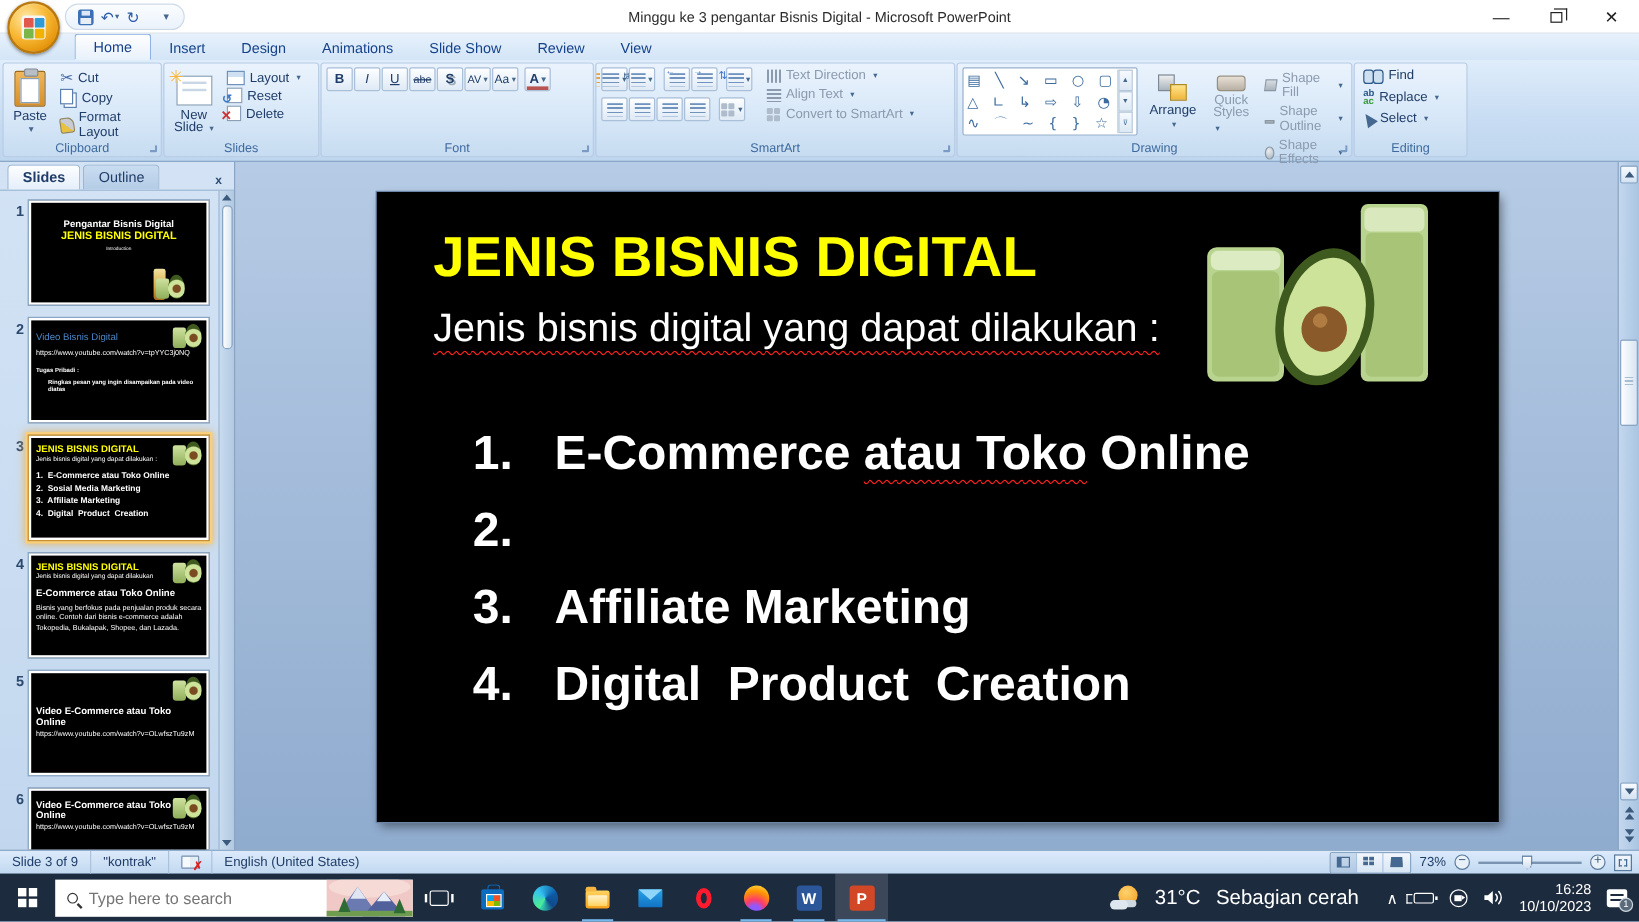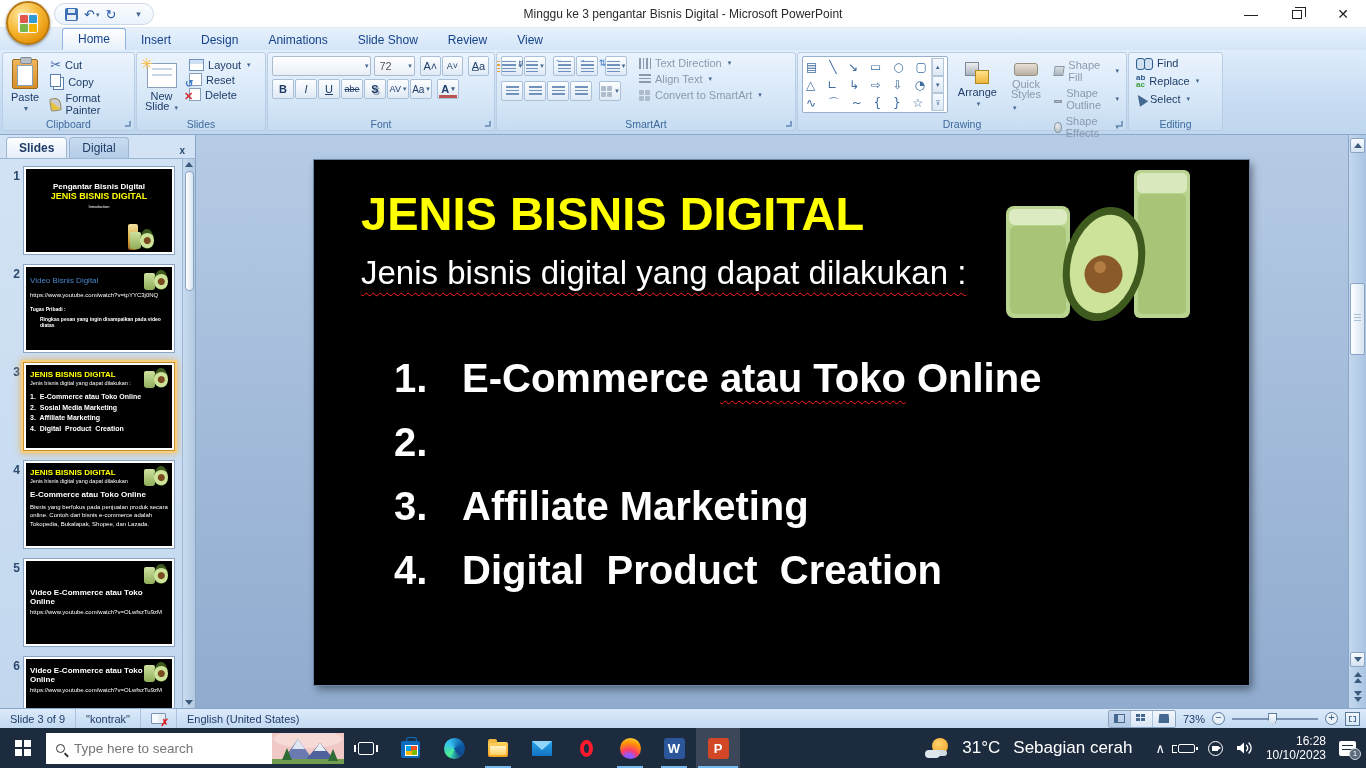--- a/index.html
+++ b/index.html
@@ -292,21 +292,21 @@
       <div class="smallbtn">
           <span class="ic-cut">✂</span>
           <span class="rtxt">Cut</span>
         </div>
       <div class="smallbtn">
           <span class="ic-copy"></span>
           <span class="rtxt">Copy</span>
         </div>
       <div class="smallbtn">
           <span class="ic-brush"></span>
-          <span class="rtxt">Format Painter</span>
+          <span class="rtxt">Format Layout</span>
         </div>
     </div>
     <div class="rgroup-label">Clipboard</div>
     <span class="dlg"></span>
   </div>
 
   <div class="rgroup" style="width:130px; display:flex; gap:4px;">
     <div class="bigbtn">
       <span class="ic-newslide">
           <i></i>
@@ -327,33 +327,20 @@
         </div>
       <div class="smallbtn">
           <span class="ic-del"></span>
           <span class="rtxt">Delete</span>
         </div>
     </div>
     <div class="rgroup-label">Slides</div>
   </div>
 
   <div class="rgroup" style="width:228px;">
-    <div class="fontrow">
-      <div class="combo fname">
-          <input value="" style="">
-          <span class="dd">▾</span>
-        </div>
-      <div class="combo fsize">
-          <input value="72" style="">
-          <span class="dd">▾</span>
-        </div>
-      <span class="tool">A˄</span>
-      <span class="tool" style="font-size:9px;">A˅</span>
-      <span class="tool" style="margin-left:4px;">A̲a</span>
-    </div>
     <div class="fontrow">
       <span class="tool b">B</span>
       <span class="tool i">I</span>
       <span class="tool u">U</span>
       <span class="tool strike" style="font-size:9px;">abe</span>
       <span class="tool shadow">S</span>
       <span class="tool" style="font-size:9px;">
           <span>AV</span>
           <span class="dd">▾</span>
         </span>
@@ -508,21 +495,21 @@
       </div>
     <div class="rgroup-label">Editing</div>
   </div>
 </div>
 
 <div class="workspace">
 
   <div class="leftpanel">
     <div class="panel-tabs">
       <span class="ptab active">Slides</span>
-      <span class="ptab">Digital</span>
+      <span class="ptab">Outline</span>
       <span class="ptab-close">x</span>
     </div>
     <div class="thumblist">
 
       <div class="thumbrow">
         <span class="tnum">1</span>
         <div class="tframe">
           <div class="t-title-w" style="margin-top:8px;">Pengantar Bisnis Digital</div>
           <div class="t-title-y">JENIS BISNIS DIGITAL</div>
           <div class="t-tiny">Introduction</div>

